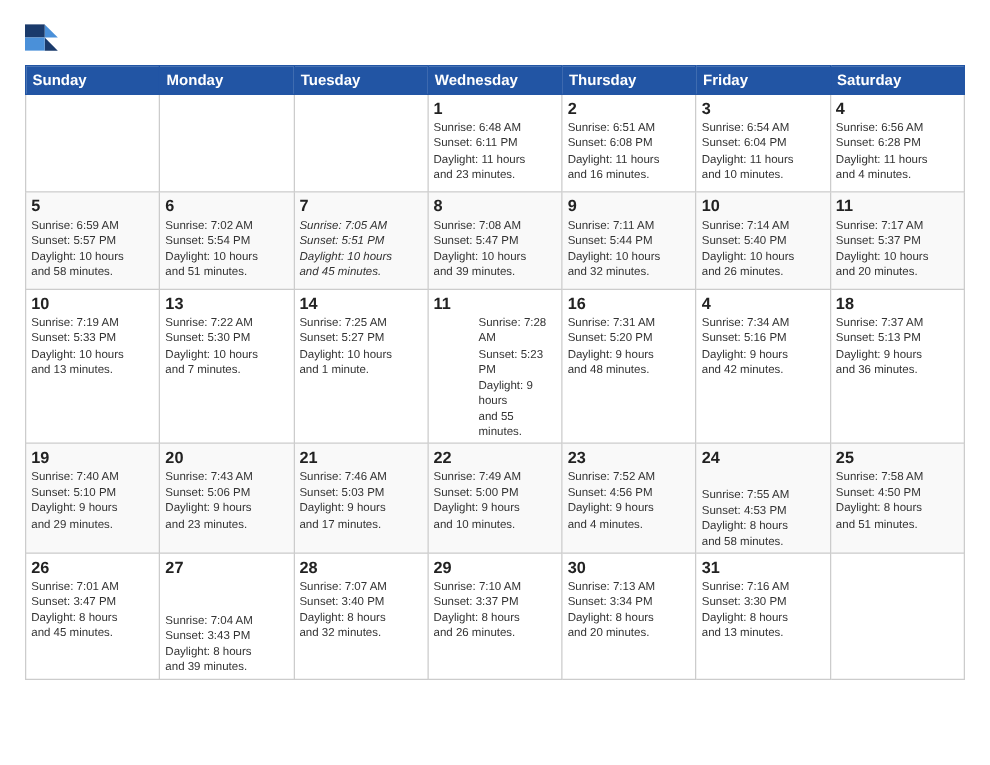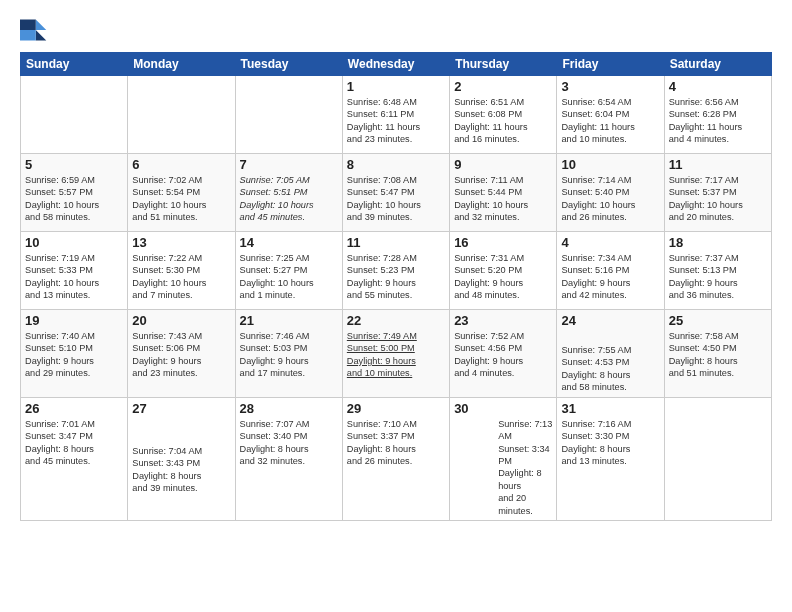--- a/index.html
+++ b/index.html
@@ -231,21 +231,21 @@
           </td>
           <td>
             <span class="day-num">14</span>
             <div class="day-info" style="white-space: pre-line;">Sunrise: 7:25 AM
 Sunset: 5:27 PM
 Daylight: 10 hours
 and 1 minute.</div>
           </td>
           <td>
             <span class="day-num">11</span>
-            <div class="day-info" style="white-space: pre-line;">Sunrise: 7:28 AM
+            <div class="day-info" style="white-space: pre-line; margin-left: 36px;">Sunrise: 7:28 AM
 Sunset: 5:23 PM
 Daylight: 9 hours
 and 55 minutes.</div>
           </td>
           <td>
             <span class="day-num">16</span>
             <div class="day-info" style="white-space: pre-line;">Sunrise: 7:31 AM
 Sunset: 5:20 PM
 Daylight: 9 hours
 and 48 minutes.</div>
@@ -282,21 +282,21 @@
           </td>
           <td>
             <span class="day-num">21</span>
             <div class="day-info" style="white-space: pre-line;">Sunrise: 7:46 AM
 Sunset: 5:03 PM
 Daylight: 9 hours
 and 17 minutes.</div>
           </td>
           <td>
             <span class="day-num">22</span>
-            <div class="day-info" style="white-space: pre-line; text-decoration: underline;">Sunrise: 7:49 AM
+            <div class="day-info" style="white-space: pre-line;">Sunrise: 7:49 AM
 Sunset: 5:00 PM
 Daylight: 9 hours
 and 10 minutes.</div>
           </td>
           <td>
             <span class="day-num">23</span>
             <div class="day-info" style="white-space: pre-line;">Sunrise: 7:52 AM
 Sunset: 4:56 PM
 Daylight: 9 hours
 and 4 minutes.</div>
@@ -340,21 +340,21 @@
           </td>
           <td>
             <span class="day-num">29</span>
             <div class="day-info" style="white-space: pre-line;">Sunrise: 7:10 AM
 Sunset: 3:37 PM
 Daylight: 8 hours
 and 26 minutes.</div>
           </td>
           <td>
             <span class="day-num">30</span>
-            <div class="day-info" style="white-space: pre-line; margin-left: 44px;">Sunrise: 7:13 AM
+            <div class="day-info" style="white-space: pre-line;">Sunrise: 7:13 AM
 Sunset: 3:34 PM
 Daylight: 8 hours
 and 20 minutes.</div>
           </td>
           <td>
             <span class="day-num">31</span>
             <div class="day-info" style="white-space: pre-line;">Sunrise: 7:16 AM
 Sunset: 3:30 PM
 Daylight: 8 hours
 and 13 minutes.</div>

